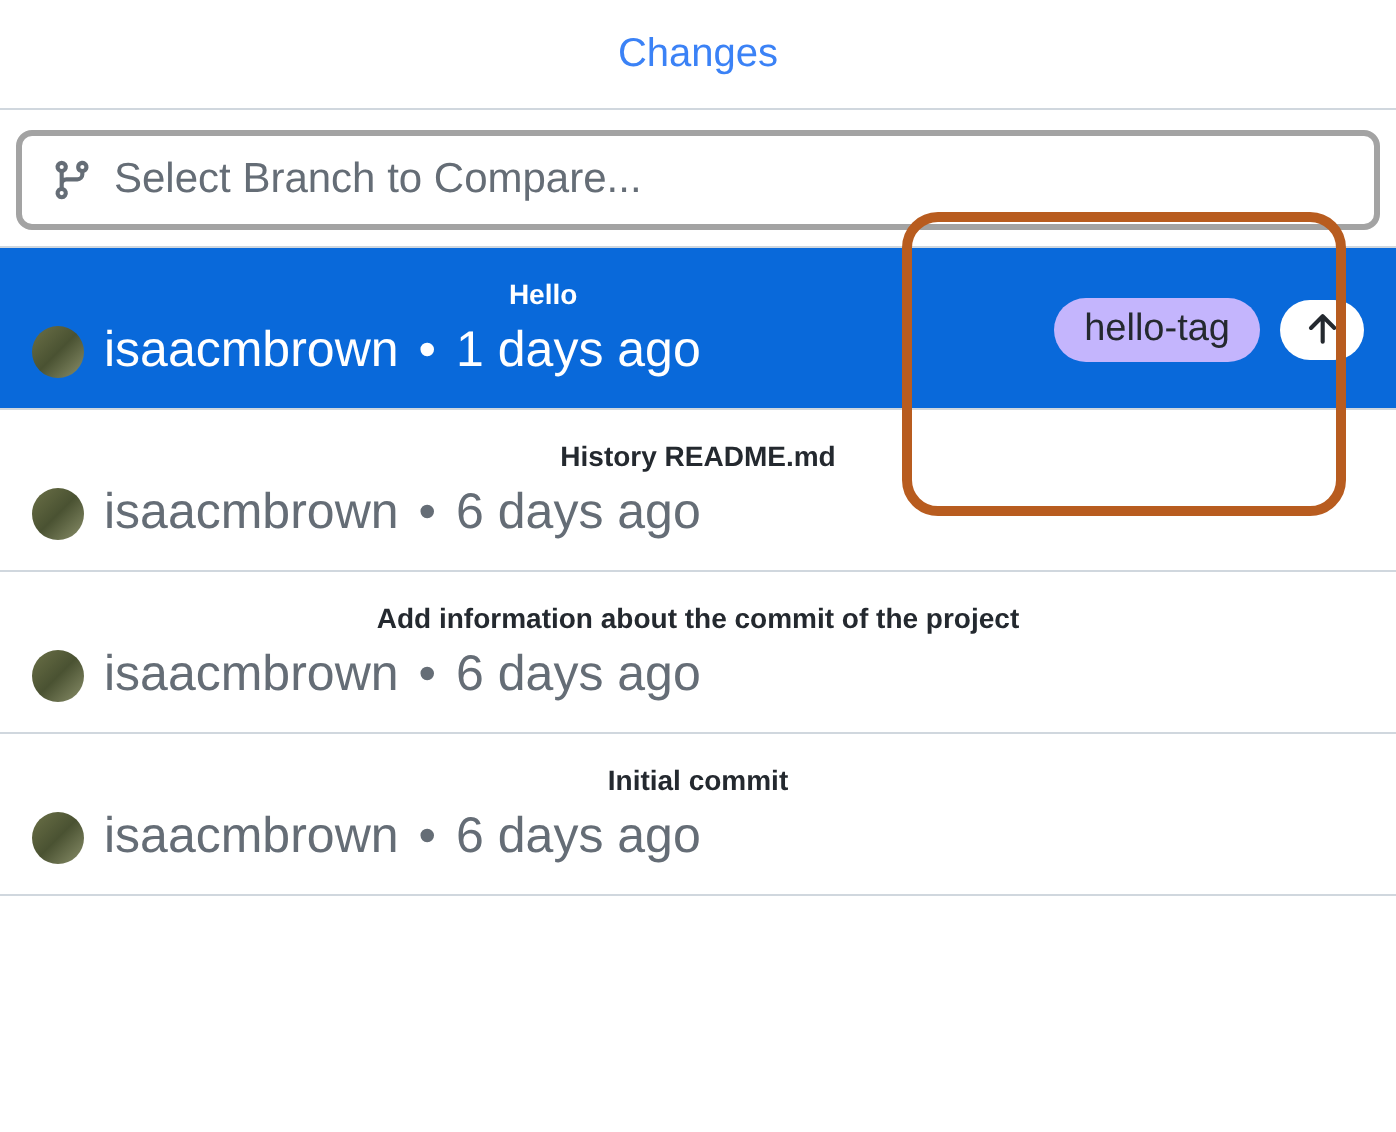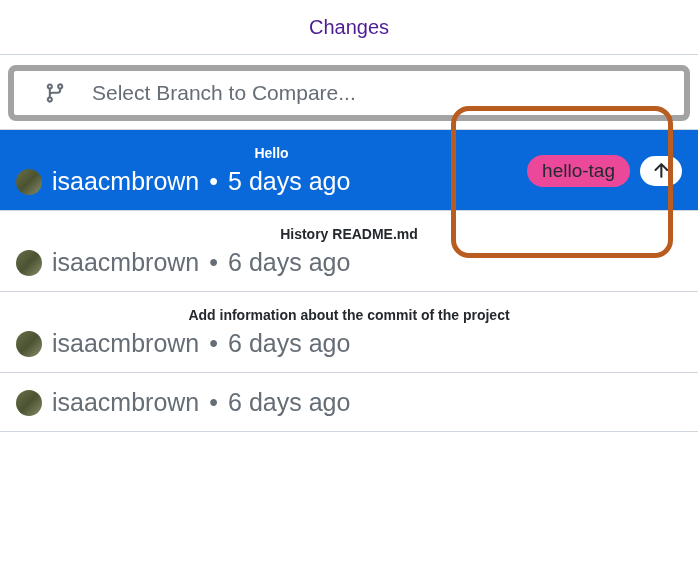--- a/index.html
+++ b/index.html
@@ -17,37 +17,37 @@
     }
     .tab {
       flex: 1;
       display: flex;
       align-items: center;
       justify-content: center;
       font-size: 20px;
       font-weight: 400;
       cursor: pointer;
       position: relative;
-      color: #4c1d95;
+      color: #3b82f6;
     }
     .tab.active {
       border-bottom: 5px solid #0969da;
       border-left: 1px solid #d0d7de;
     }
     .branch-selector-wrap {
       padding: 10px 8px 8px 8px;
       border-bottom: 1px solid #d0d7de;
     }
     .branch-selector {
       display: flex;
       align-items: center;
-      gap: 26px;
-      border: 6px solid #a3a3a3;
+      gap: 10px;
+      border: 3px solid #a3a3a3;
       border-radius: 8px;
-      padding: 10px 30px;
+      padding: 10px 14px;
       font-size: 21px;
       color: #656d76;
       cursor: pointer;
     }
     .commit-list { }
     .commit {
       padding: 15px 16px 14px 16px;
       border-bottom: 1px solid #d0d7de;
       display: flex;
       justify-content: space-between;
@@ -81,21 +81,21 @@
       border-radius: 50%;
       background: linear-gradient(135deg, #6b7047 0%, #4a5232 50%, #8a8f6a 100%);
       flex-shrink: 0;
     }
     .commit-right {
       display: flex;
       align-items: center;
       gap: 10px;
     }
     .tag-pill {
-      background: #ec4899;
+      background: #c4b5fd;
       color: #24292f;
       border-radius: 20px;
       padding: 5px 15px;
       font-size: 19px;
       font-weight: 400;
     }
     .push-pill {
       background: #fff;
       color: #24292f;
       border-radius: 20px;
@@ -137,21 +137,21 @@
 
   <div class="commit-list">
 
     <div class="commit selected">
       <div class="commit-left">
         <div class="commit-title">Hello</div>
         <div class="commit-meta">
           <div class="avatar"></div>
           <span>isaacmbrown</span>
           <span>•</span>
-          <span>5 days ago</span>
+          <span>1 days ago</span>
         </div>
       </div>
       <div class="commit-right">
         <div class="tag-pill">
           <span>hello-tag</span>
         </div>
         <div class="push-pill">
           <span>
             <svg width="22" height="22" viewBox="0 0 16 16" fill="#24292f">
               <path d="M3.47 7.78a.75.75 0 0 1 0-1.06l4.25-4.25a.75.75 0 0 1 1.06 0l4.25 4.25a.751.751 0 0 1-1.042 1.08L9 4.81v7.44a.75.75 0 0 1-1.5 0V4.81L4.53 7.78a.75.75 0 0 1-1.06 0Z"></path>
@@ -180,20 +180,21 @@
           <div class="avatar"></div>
           <span>isaacmbrown</span>
           <span>•</span>
           <span>6 days ago</span>
         </div>
       </div>
     </div>
 
     <div class="commit">
       <div class="commit-left">
+        <div class="commit-title">Initial commit</div>
         <div class="commit-meta">
           <div class="avatar"></div>
           <span>isaacmbrown</span>
           <span>•</span>
           <span>6 days ago</span>
         </div>
       </div>
     </div>
 
   </div>

